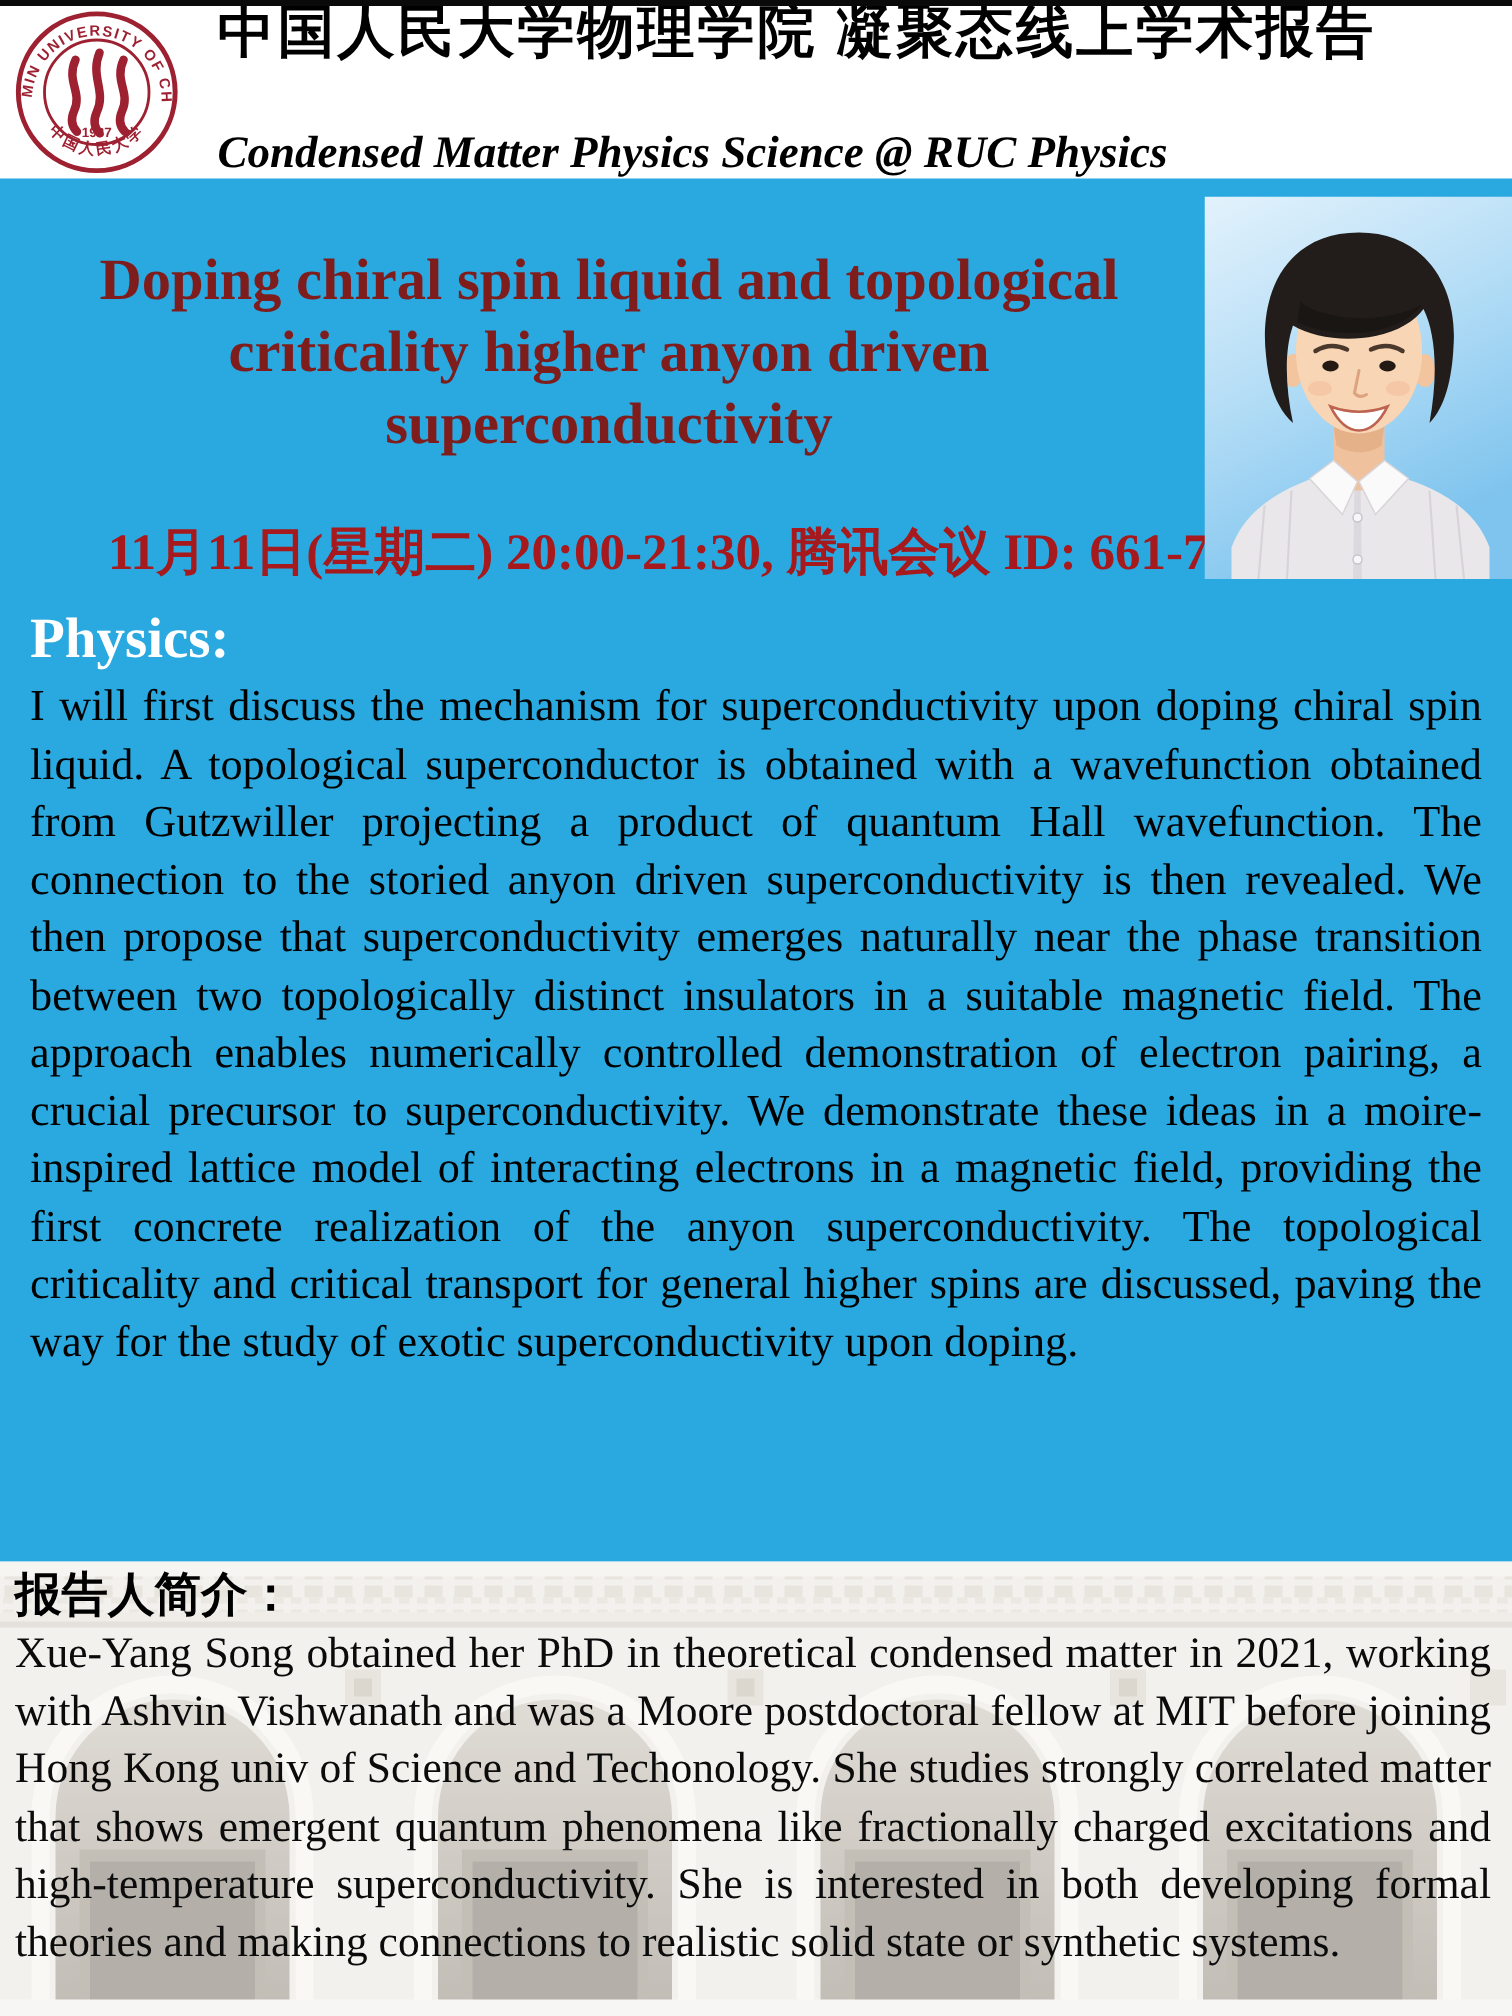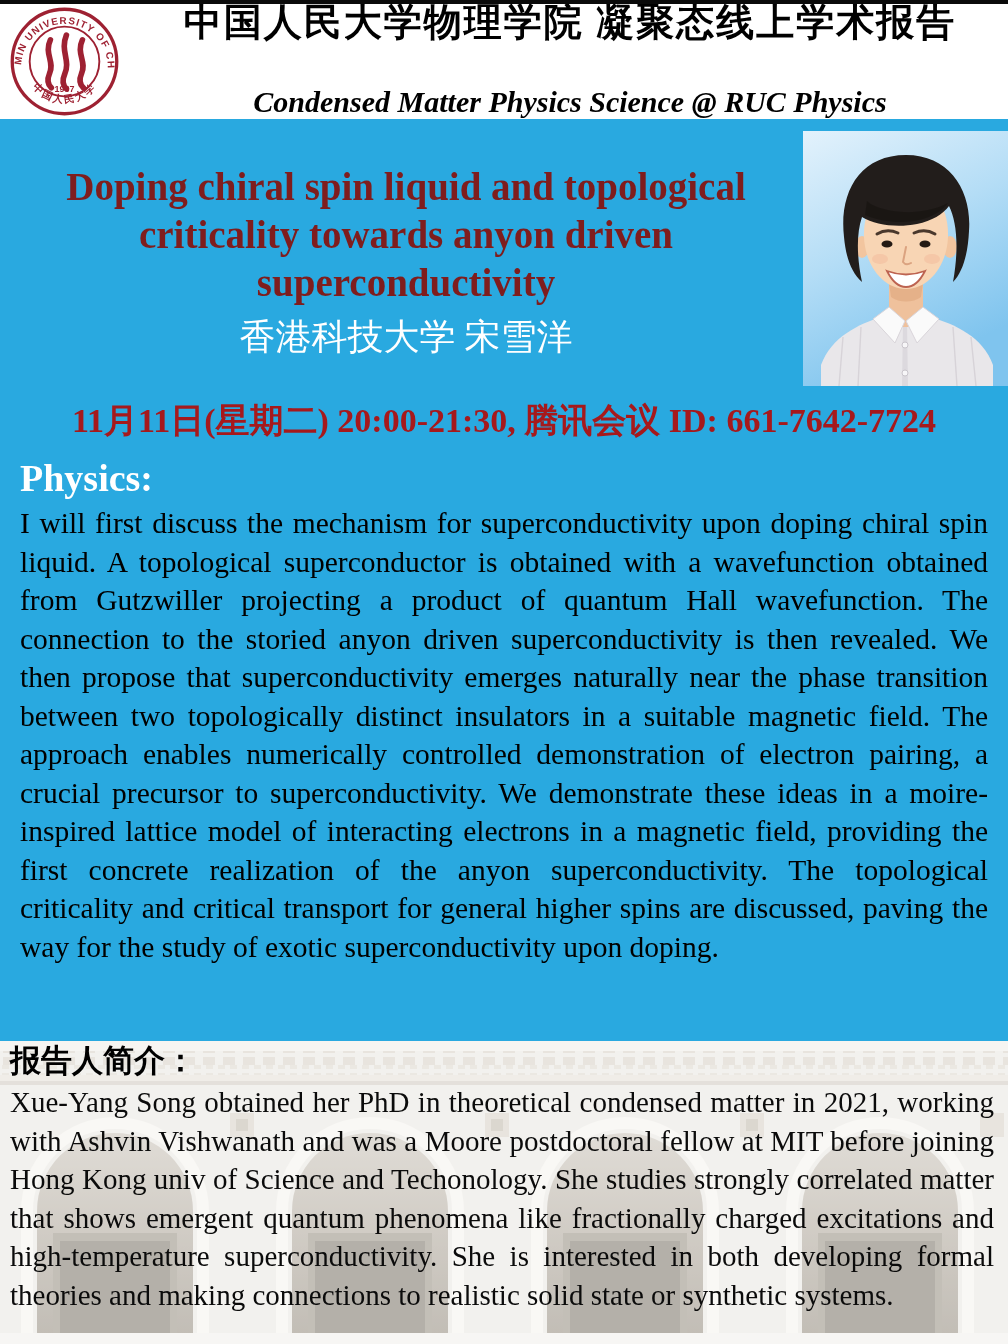--- a/index.html
+++ b/index.html
@@ -12,21 +12,21 @@
     position:relative;width:1008px;height:1344px;background:#ffffff;
     overflow:hidden;font-family:"Liberation Serif",serif;margin:0 auto;
   }
   .top-border{position:absolute;top:0;left:0;width:100%;height:4px;background:#0a0a0a;z-index:5;}
 
   
   .header{position:absolute;top:0;left:0;width:100%;height:119px;background:#ffffff;}
   .logo{position:absolute;left:8px;top:5px;width:113px;height:113px;}
   .header-text{
     position:absolute;left:145px;top:4px;width:850px;height:112px;
-    display:flex;flex-direction:column;justify-content:center;align-items:center;gap:35px;
+    display:flex;flex-direction:column;justify-content:center;gap:35px;
   }
   .header-cn{
     font-family:"Liberation Sans",sans-serif;font-weight:bold;color:#000;
     font-size:38px;letter-spacing:2px;white-space:nowrap;line-height:1.25;
   }
   .header-en{
     font-family:"Liberation Serif",serif;font-weight:bold;font-style:italic;
     color:#000;font-size:30px;white-space:nowrap;line-height:1.3;
   }
 
@@ -56,21 +56,21 @@
   .abstract-text{
     margin:3px 20px 0 20px;font-size:29.5px;line-height:38.5px;
     text-align:justify;text-align-last:left;color:#000000;
   }
 
   
   .bio{position:absolute;top:1041px;left:0;width:1008px;height:303px;overflow:hidden;}
   .bio-bg{position:absolute;inset:0;width:100%;height:100%;}
   .bio-content{position:absolute;inset:0;padding:2px 14px 0 10px;box-sizing:border-box;}
   .bio-label{
-    font-family:Liberation Mono, monospace;font-weight:bold;color:#000;
+    font-family:Liberation Sans, sans-serif;font-weight:bold;color:#000;
     font-size:31px;line-height:40px;
   }
   .bio-text{
     margin-top:0;font-size:29px;line-height:38.5px;color:#0b0b0b;
     text-align:justify;text-align-last:left;
   }
 </style>
 </head>
 <body>
 
@@ -151,25 +151,24 @@
       <path d="M103,116 L100,131 Q103,135 108,132" stroke="#dba380" stroke-width="2" fill="none" stroke-linecap="round"></path>
 
       <ellipse cx="77" cy="128" rx="8" ry="5" fill="#f0b294" opacity="0.4"></ellipse>
       <ellipse cx="129" cy="128" rx="8" ry="5" fill="#f0b294" opacity="0.4"></ellipse>
 
       <path d="M84,140 Q103,147 122,140 Q114,156 103,156 Q92,156 84,140 Z" fill="#ffffff" stroke="#bd6350" stroke-width="1.8"></path>
     </svg>
 
     <div class="talk-title">
       <div>Doping chiral spin liquid and topological</div>
-      <div>criticality towards anyon driven</div>
+      <div>criticality higher anyon driven</div>
       <div>superconductivity</div>
     </div>
 
-    <div class="affiliation">香港科技大学 宋雪洋</div>
 
     <div class="schedule">11月11日(星期二) 20:00-21:30, 腾讯会议 ID: 661-7642-7724</div>
 
     <div class="abstract-label">Physics:</div>
     <div class="abstract-text">I will first discuss the mechanism for superconductivity upon doping chiral spin liquid. A topological superconductor is obtained with a wavefunction obtained from Gutzwiller projecting a product of quantum Hall wavefunction. The connection to the storied anyon driven superconductivity is then revealed. We then propose that superconductivity emerges naturally near the phase transition between two topologically distinct insulators in a suitable magnetic field. The approach enables numerically controlled demonstration of electron pairing, a crucial precursor to superconductivity. We demonstrate these ideas in a moire-inspired lattice model of interacting electrons in a magnetic field, providing the first concrete realization of the anyon superconductivity. The topological criticality and critical transport for general higher spins are discussed, paving the way for the study of exotic superconductivity upon doping.</div>
   </div>
 
   <div class="bio">
     <svg class="bio-bg" viewBox="0 0 1008 303" preserveAspectRatio="none" aria-hidden="true">
       <defs>

